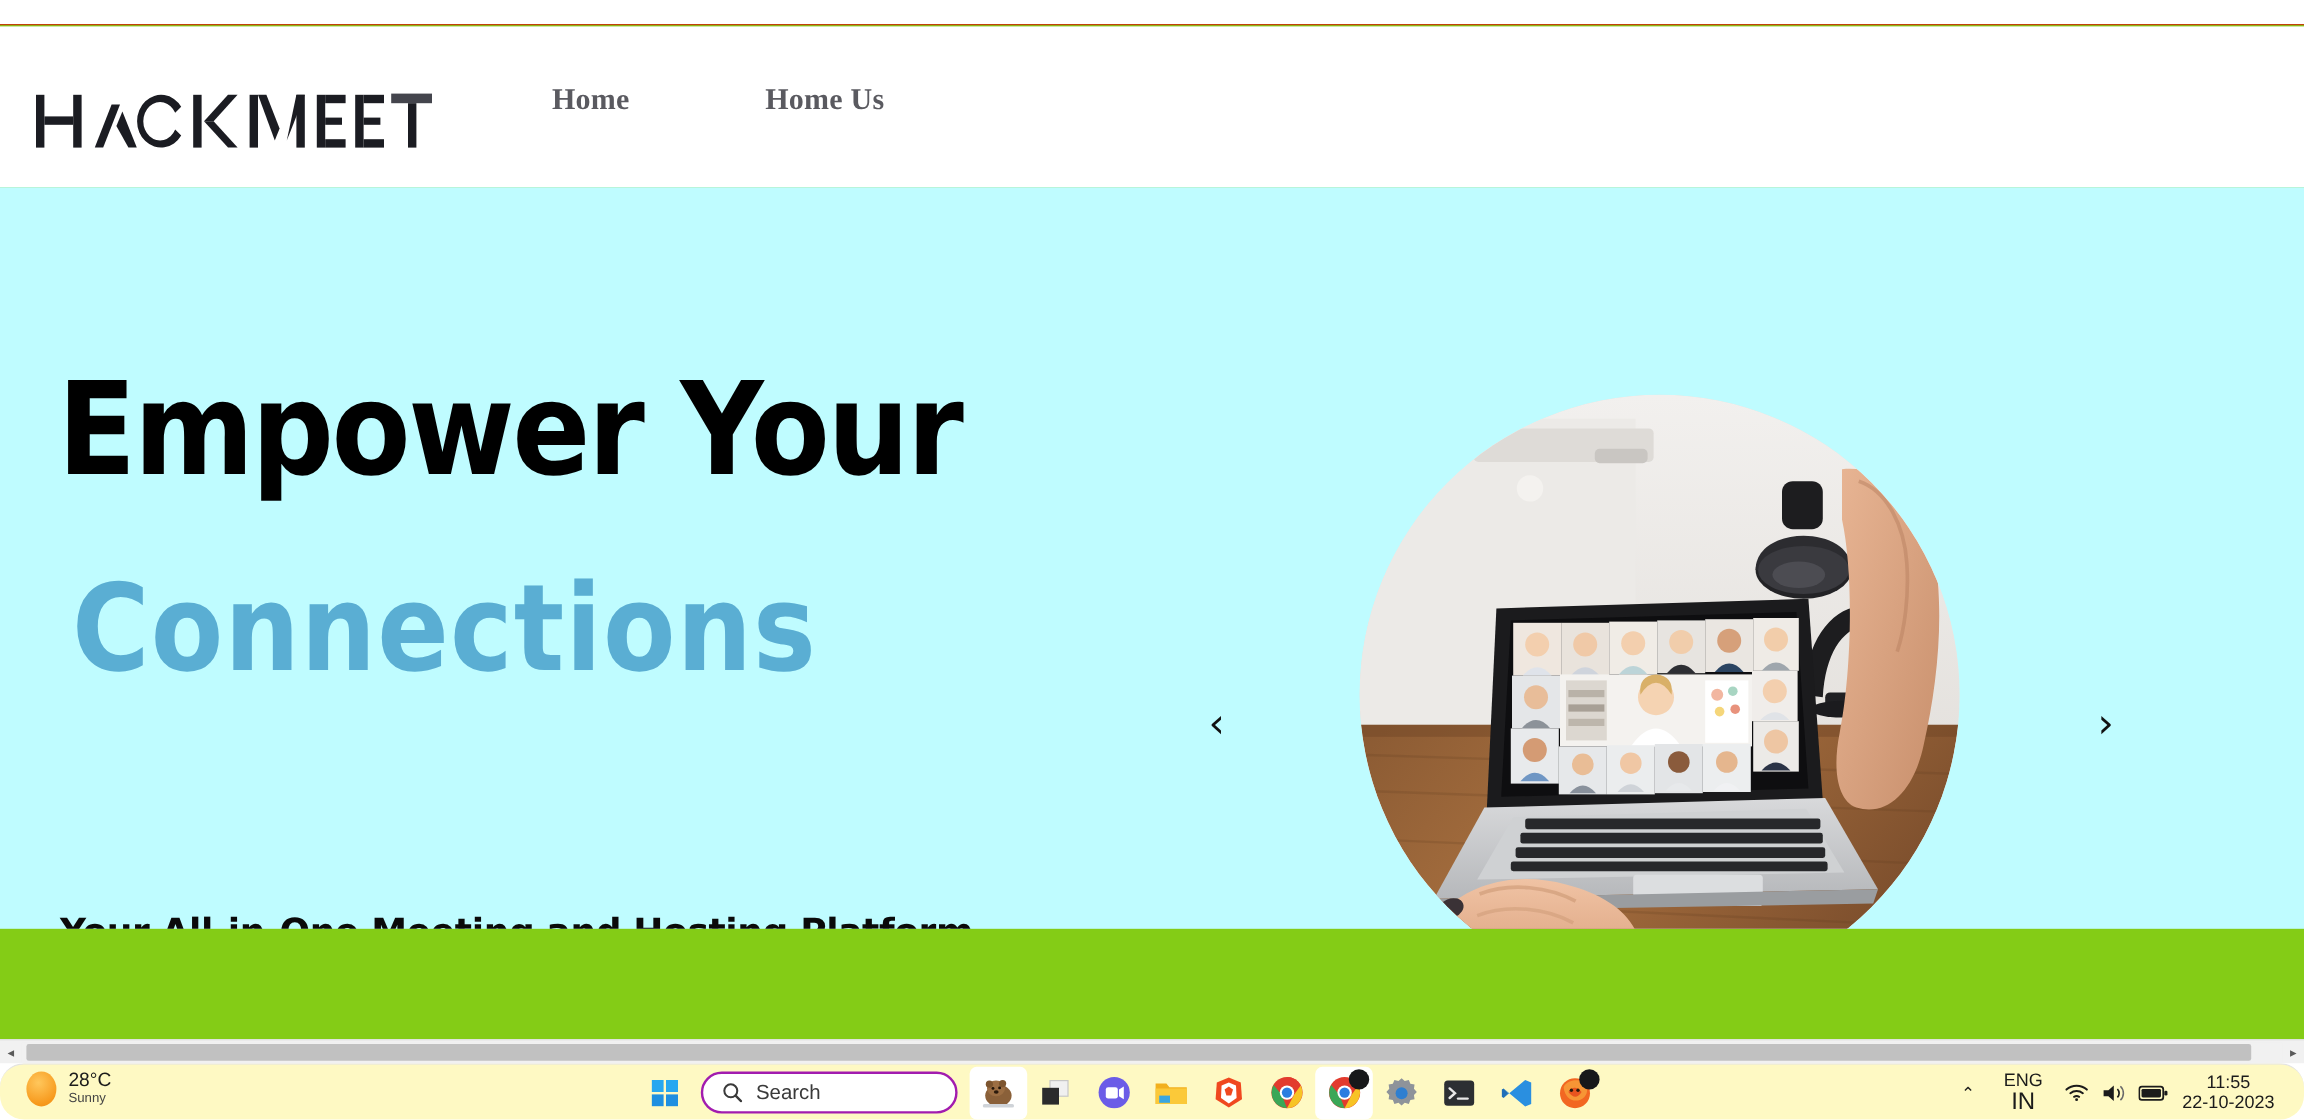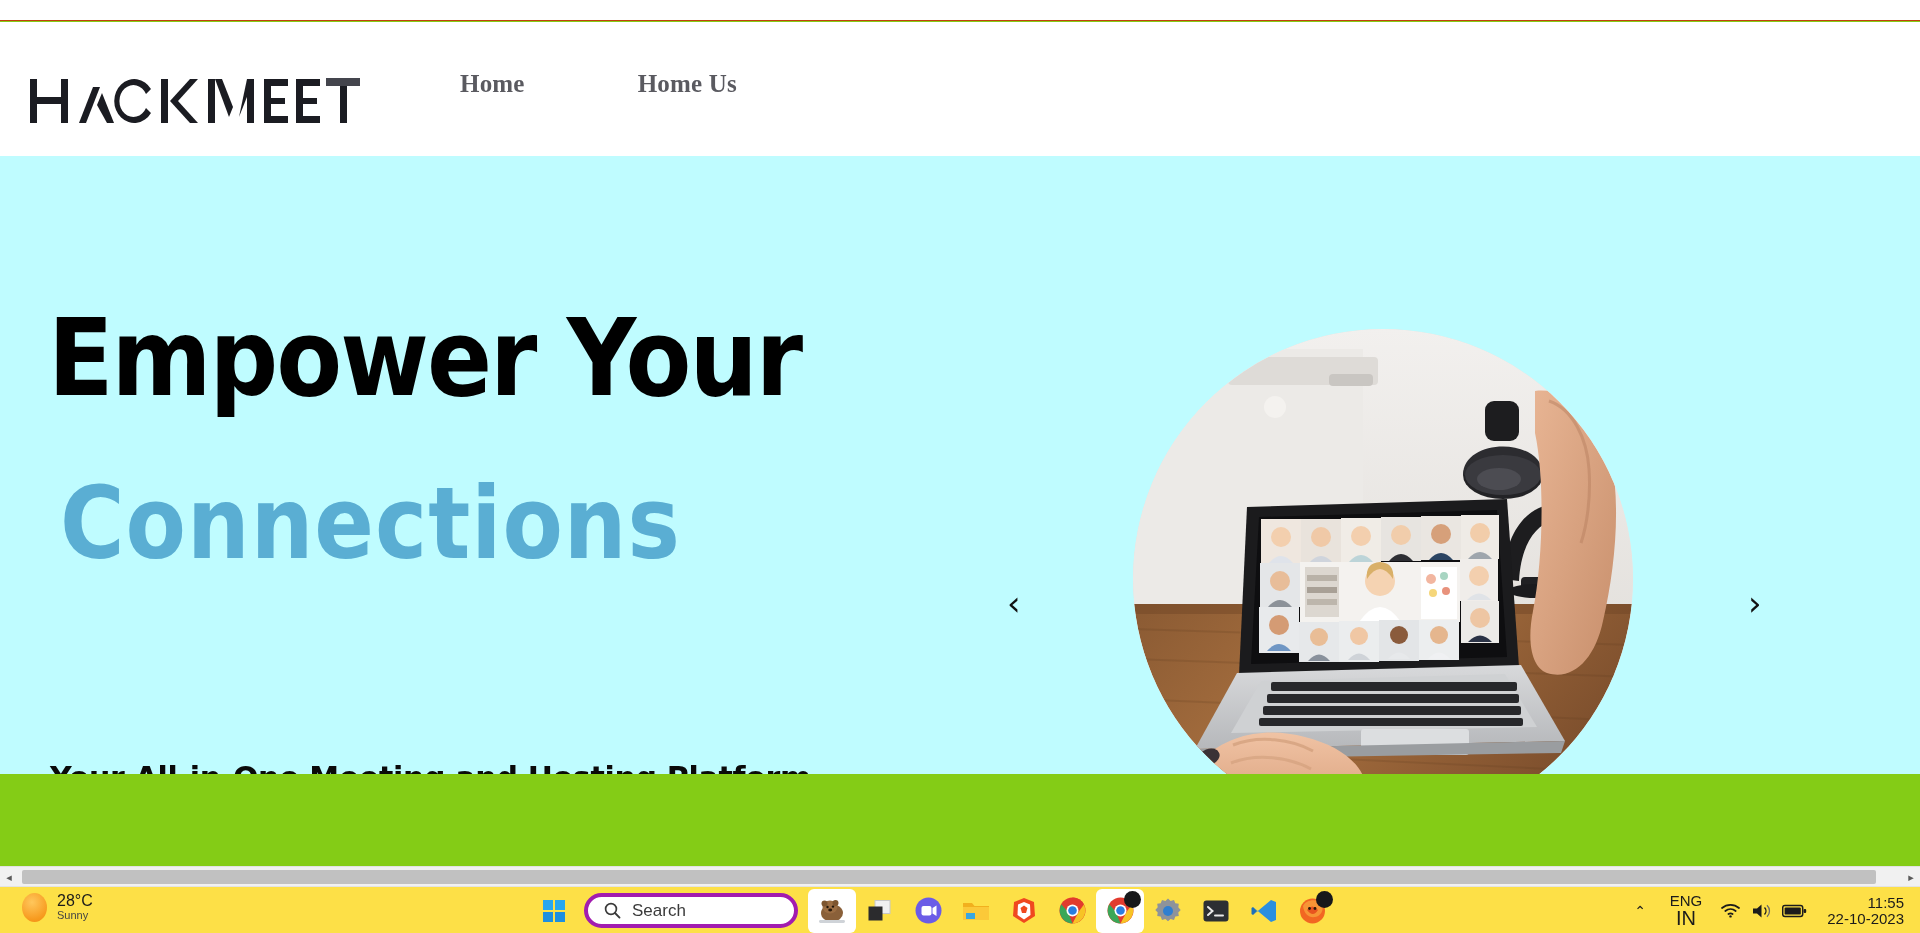--- a/index.html
+++ b/index.html
@@ -101,21 +101,21 @@
     display:flex; align-items:center; justify-content:center;
     color:#5a5a5a; font-size:11px; cursor:pointer;
     font-family:"DejaVu Sans", sans-serif;
   }
   .hscroll .sb-left { left:0; }
   .hscroll .sb-right { right:0; }
 
   
   .taskbar {
     position:absolute; left:0; top:886px; width:1920px; height:47px;
-    background:#fde047; border-top:1px solid #e3e3e3;
+    background:#fef9c3; border-top:1px solid #e3e3e3;border-radius:20px;
   }
   .weather { position:absolute; left:22px; top:6px; display:flex; align-items:center; gap:10px; cursor:pointer; }
   .sun {
     width:25px; height:29px; border-radius:50%;
     background:radial-gradient(circle at 40% 32%, #ffc75c 0%, #f79a1e 70%, #ef8a12 100%);
   }
   .weather-text { line-height:1.05; }
   .weather-temp { font-size:16px; color:#1b1b1b; }
   .weather-cond { font-size:11px; color:#444; }
 
@@ -123,38 +123,38 @@
     position:absolute; left:530px; top:0; height:47px;
     display:flex; align-items:center; gap:0;
   }
   .tb-btn {
     width:48px; height:44px; display:flex; align-items:center; justify-content:center;
     cursor:pointer; border-radius:6px; position:relative;
   }
   .tb-btn.active { background:#ffffff; }
   .search-pill {
     width:214px; height:35px; border-radius:18px; background:#ffffff;
-    border:4px solid #a21caf; display:flex; align-items:center; gap:11px;
+    border:2px solid #a21caf; display:flex; align-items:center; gap:11px;
     padding-left:16px; margin:0 10px 0 6px; cursor:pointer;
   }
   .search-pill .txt { font-size:17px; color:#3a3a3a; }
 
   .tb-right {
     position:absolute; right:10px; top:0; height:47px;
     display:flex; align-items:center; gap:0;
   }
   .tray-chevron { width:36px; display:flex; justify-content:center; cursor:pointer; color:#1b1b1b; font-size:14px; }
   .lang {
     width:56px; text-align:center; line-height:1.02; cursor:pointer;
     font-size:15px; color:#1b1b1b;
   }
   .lang .sub { font-size:20px; }
   .tray-ico { width:32px; display:flex; justify-content:center; align-items:center; cursor:pointer; }
   .clock {
-    width:100px; text-align:right; line-height:1.05; cursor:pointer;
+    width:100px; text-align:center; line-height:1.05; cursor:pointer;
     font-size:15px; color:#1b1b1b; padding-right:6px;
   }
   .badge {
     position:absolute; right:3px; top:2px; width:17px; height:17px;
     border-radius:50%; background:#17181a;
   }
 </style>
 </head>
 <body>
 

